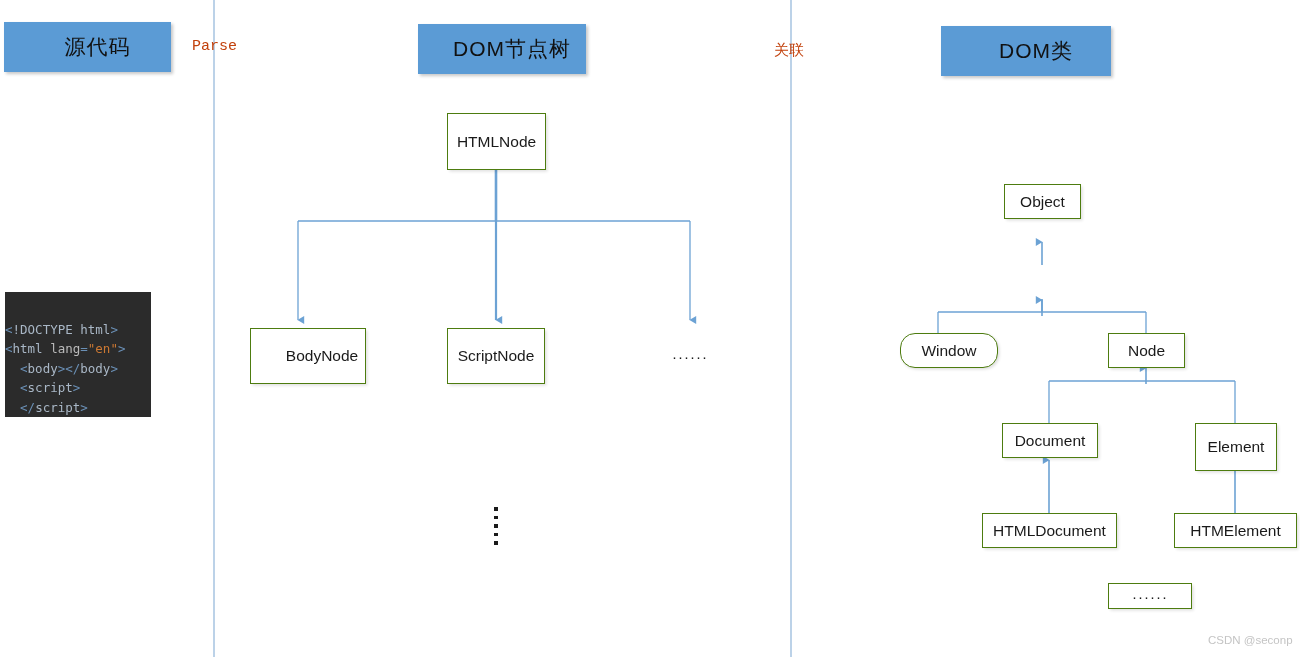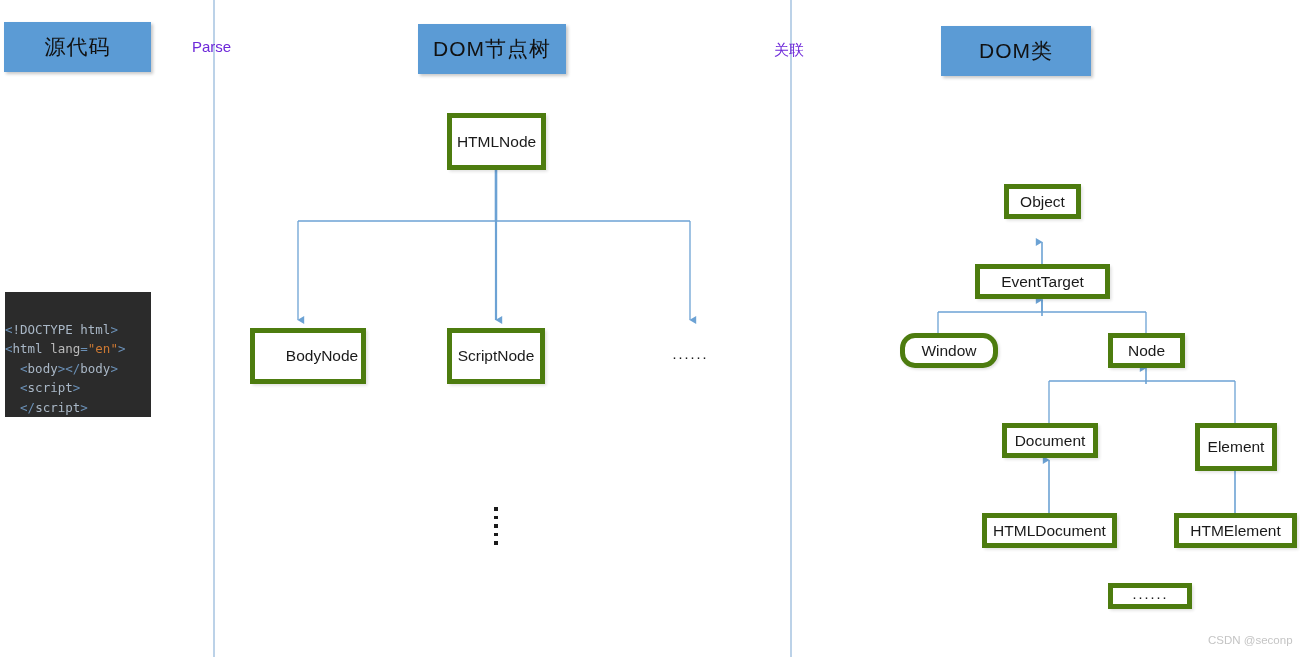--- a/index.html
+++ b/index.html
@@ -29,28 +29,30 @@
   .banner {
     position: absolute;
     background: #5b9bd5;
     box-shadow: 2px 2px 3px rgba(0,0,0,0.22);
     display: flex;
     align-items: center;
     justify-content: center;
     color: #111111;
     font-size: 21px;
     letter-spacing: 1px;
+    padding-left: 20px;
   }
 
   
   .caption {
     position: absolute;
-    color: #6d28d9;
+    color: #c2410c;
     font-size: 15px;
     white-space: nowrap;
+    font-family: Liberation Mono, monospace;
   }
 
   
   .codeblock {
     position: absolute;
     background: #2b2b2b;
     color: #a9b7c6;
     font-family: "DejaVu Sans Mono", "Liberation Mono", monospace;
     font-size: 12.5px;
     line-height: 19.5px;
@@ -62,21 +64,21 @@
   .codeblock .ln { display: block; }      
   .br { color: #6a8fb5; }      
   .at { color: #bababa; }      
   .st { color: #cc7832; }      
   .tagword { color: #a9b7c6; }
 
   
   .node {
     position: absolute;
     background: #ffffff;
-    border: 5px solid #4d7c0f;
+    border: 1px solid #4d7c0f;
     box-shadow: 1.5px 1.5px 3px rgba(0,0,0,0.13);
     display: flex;
     align-items: center;
     justify-content: center;
     color: #1a1a1a;
     font-size: 15.5px;
     box-sizing: border-box;
     white-space: nowrap;
   }
   .node.plain {
@@ -214,23 +216,20 @@
       <i></i>
       <i></i>
       <i></i>
       <i></i>
   </div>
 
   <div class="node" style="left:1004px; top:184px; width:77px; height:35px;">
     <span>Object</span>
   </div>
 
-  <div class="node" style="left:975px; top:264px; width:135px; height:35px;">
-    <span>EventTarget</span>
-  </div>
 
   <div class="node" style="left:900px; top:333px; width:98px; height:35px;border-radius:15px;">
     <span>Window</span>
   </div>
 
   <div class="node" style="left:1108px; top:333px; width:77px; height:35px;">
     <span>Node</span>
   </div>
 
   <div class="node" style="left:1002px; top:423px; width:96px; height:35px;">

